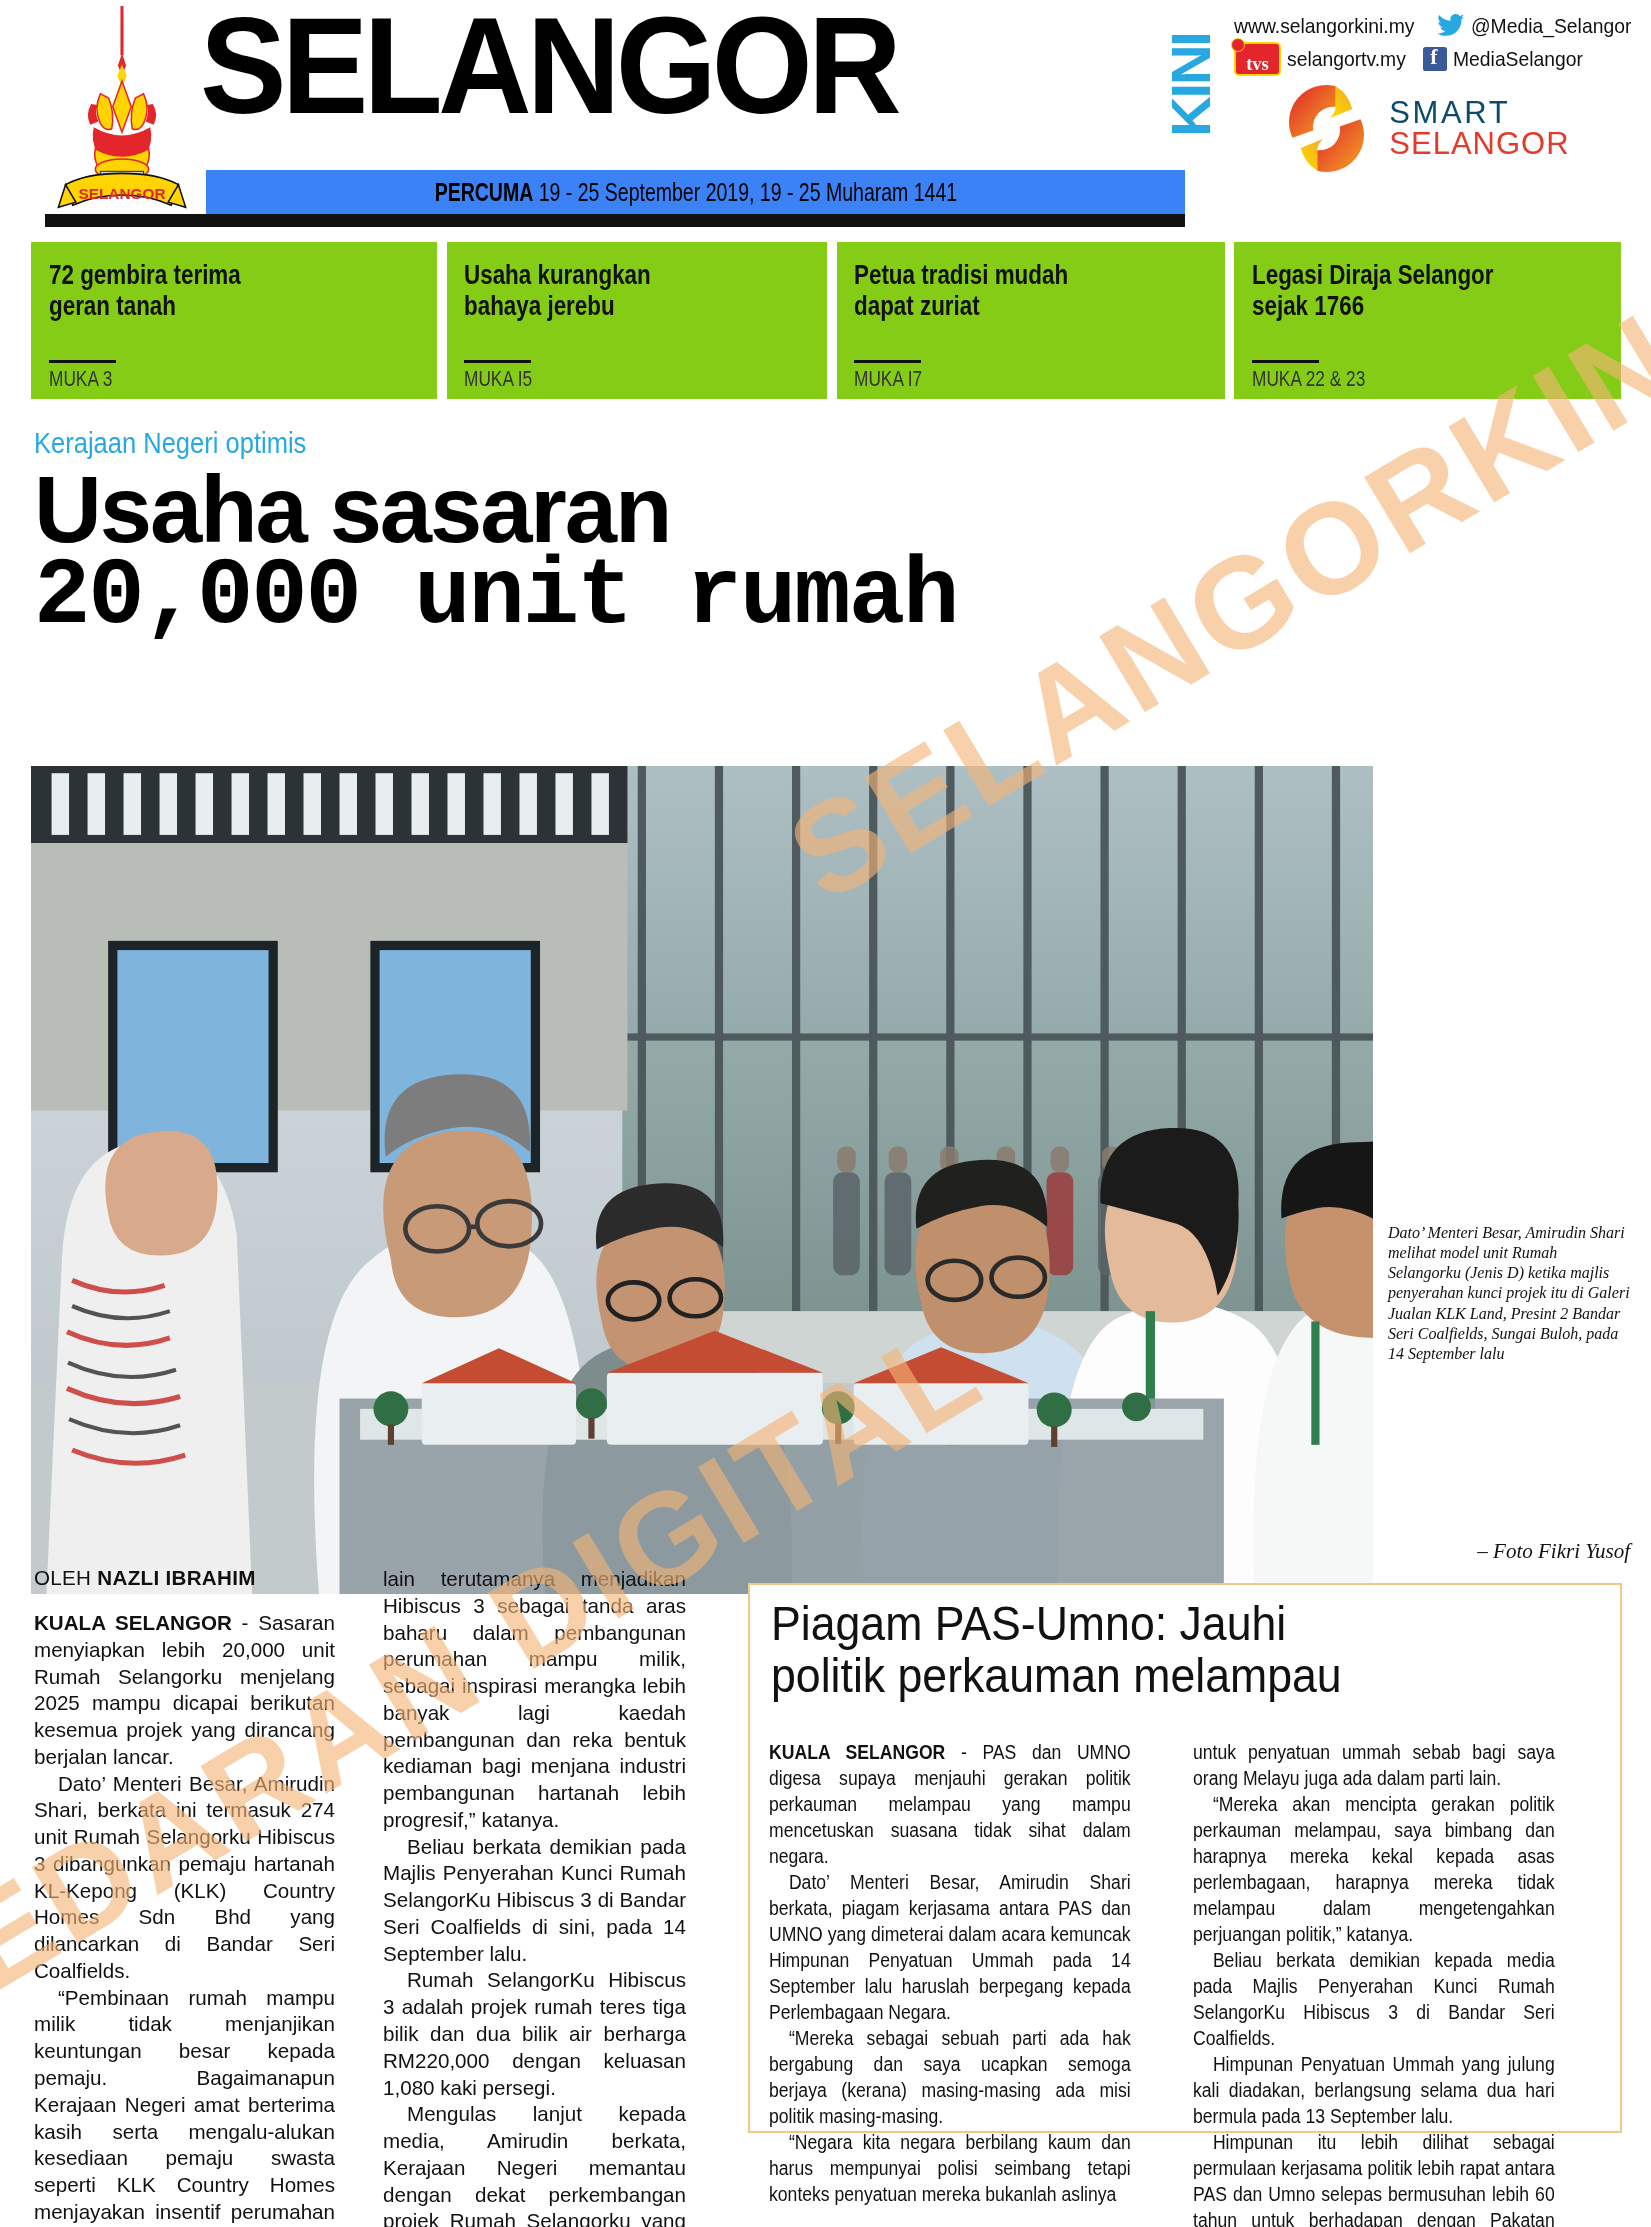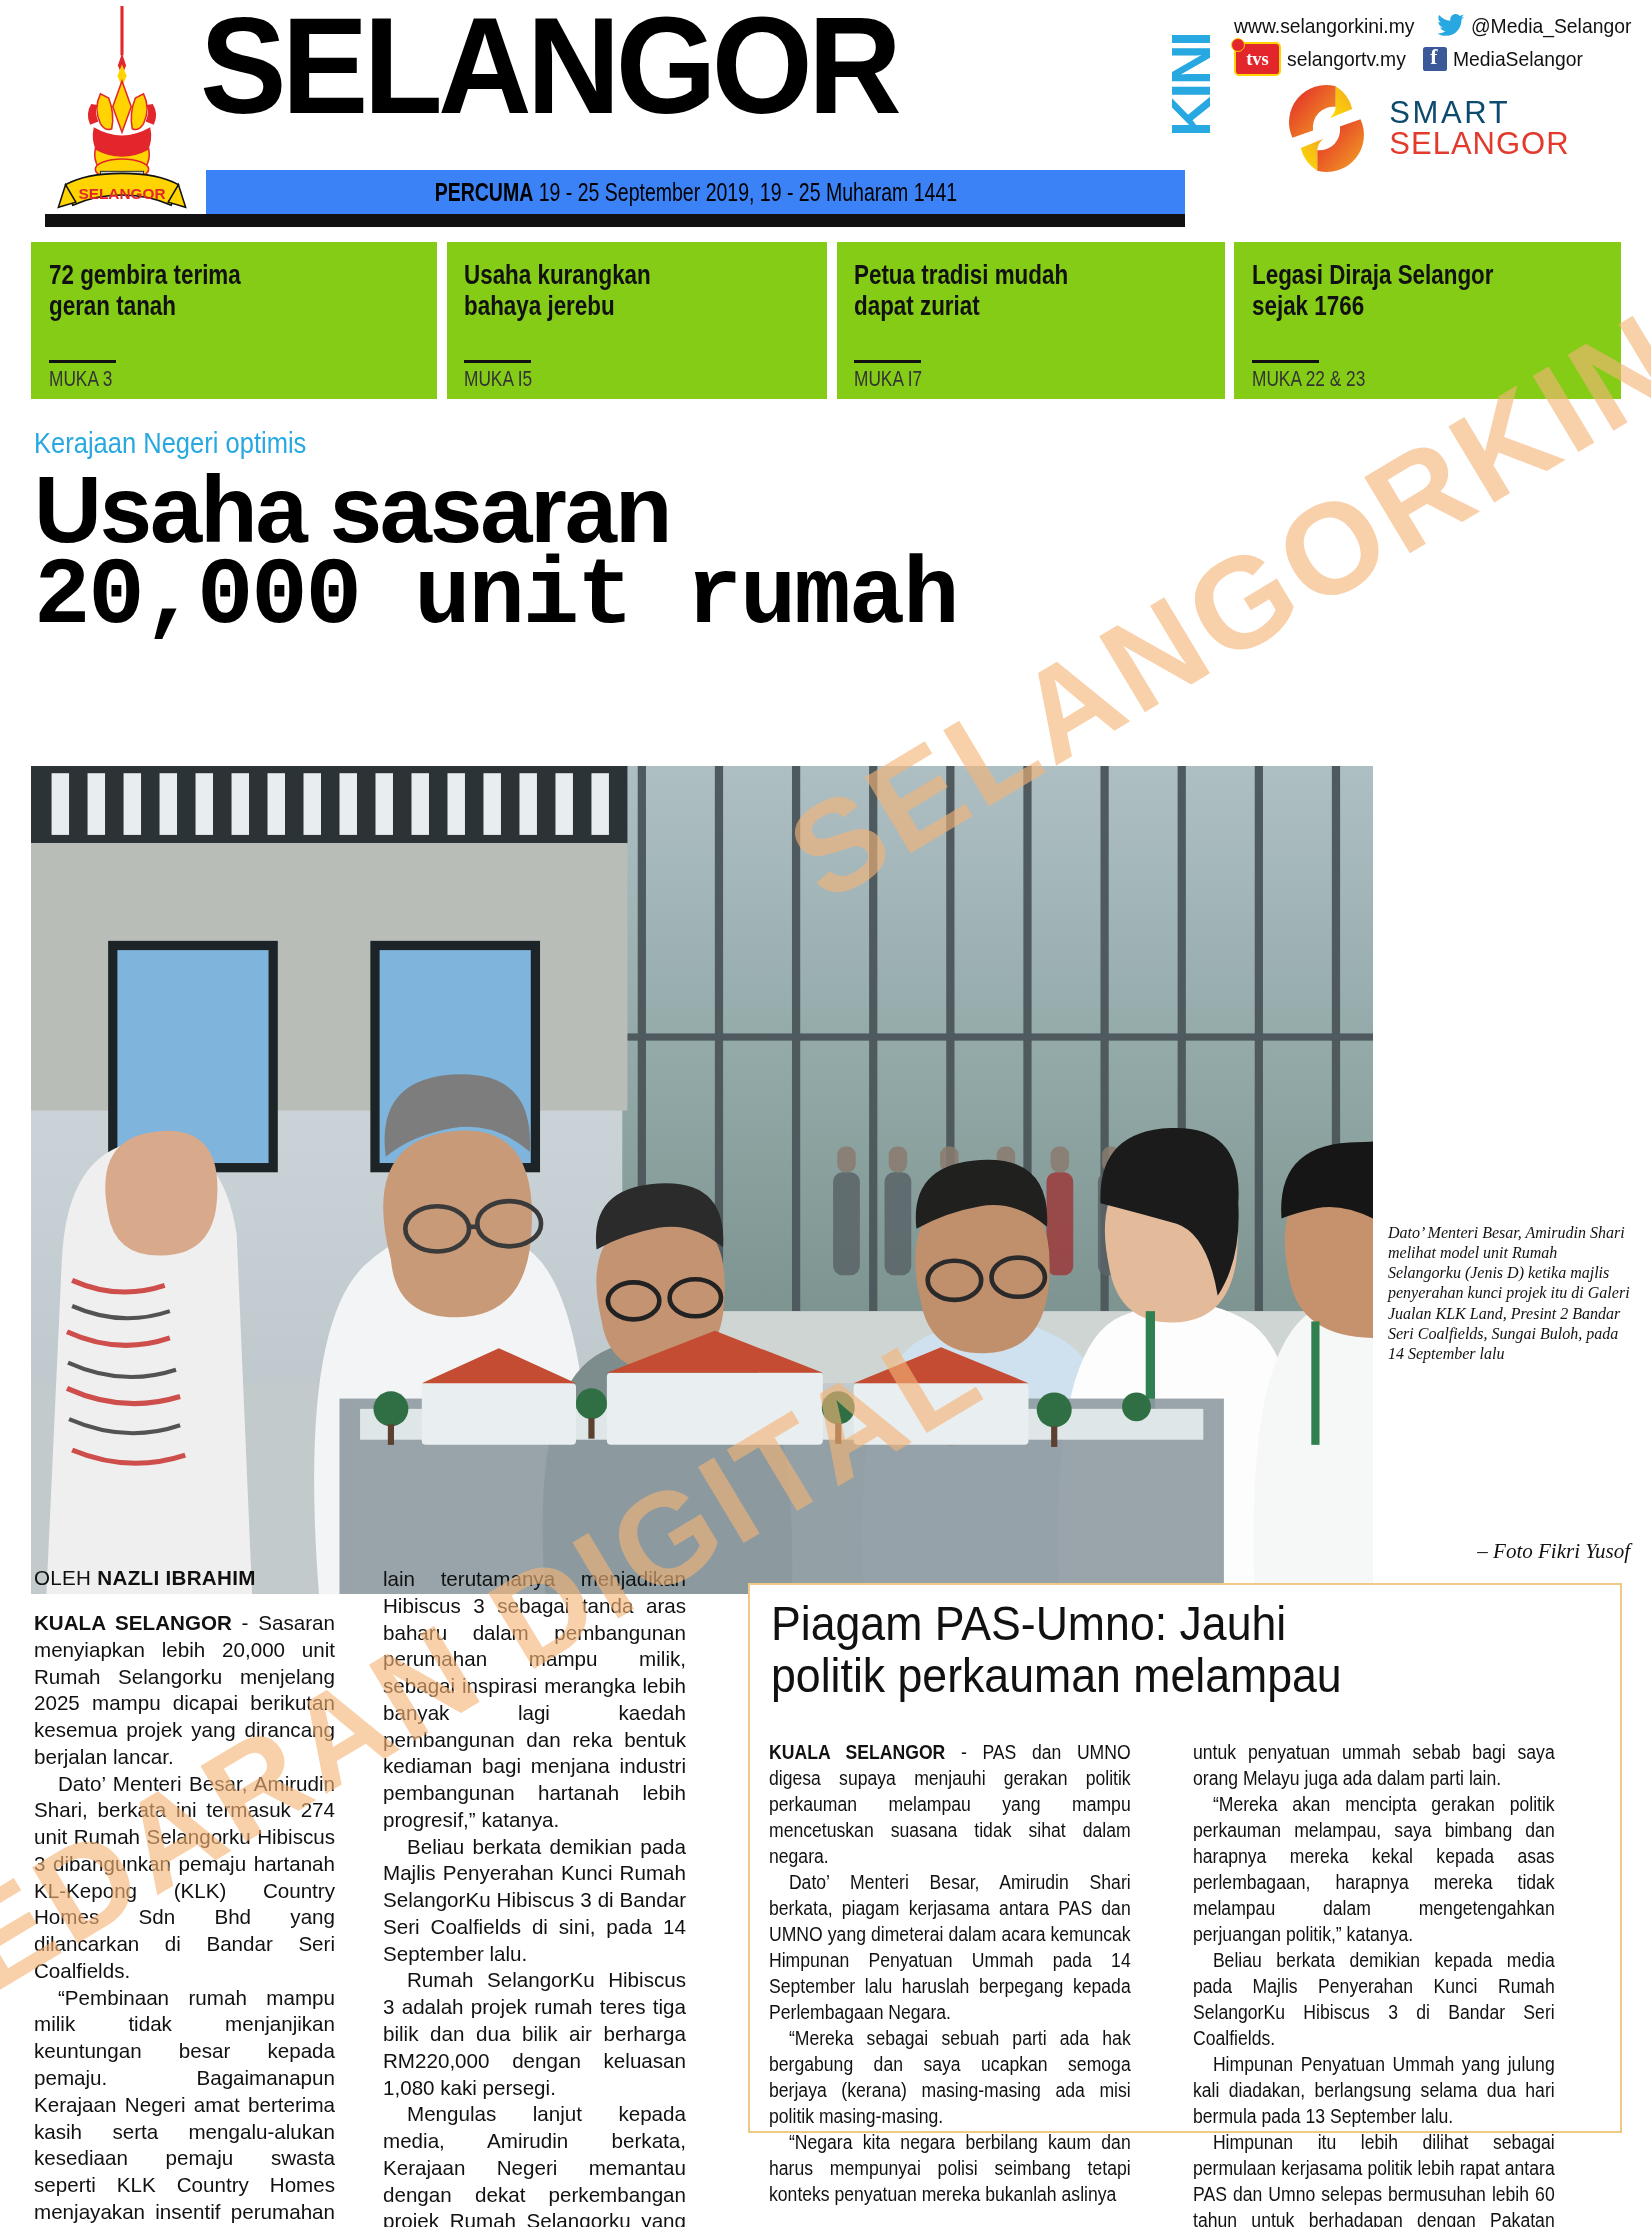--- a/index.html
+++ b/index.html
@@ -44,21 +44,21 @@
   .tw-icon { width:29px; height:24px; }
   .fb-icon { width:24px; height:24px; background:#3b5998; border-radius:2.6px;
              position:relative; }
   .fb-icon::after {
     content:"f"; position:absolute; left:7.7px; top:-1.5px; color:#fff;
     font-family:"Liberation Serif", serif; font-weight:bold; font-size:21.6px;
   }
   .tvs-logo {
     width:47px; height:34px; background:#e3262b; border-radius:5.1px;
     position:relative; border:2.1px solid #ffd400;
-    display:flex; align-items:center; justify-content:center;
+    display:flex; align-items:flex-end; justify-content:center;
   }
   .tvs-logo span { color:#fff; font-weight:bold; font-size:18.5px; font-family:"Liberation Serif", serif; line-height:1; }
   .tvs-dot { position:absolute; left:-5.1px; top:-6.2px; width:14.4px; height:14.4px;
              border-radius:50%; background:#e3262b; border:1.5px solid #ffd400; }
 
   .smart { position:absolute; left:1275px; top:77px; display:flex; align-items:center; gap:11.3px; }
   .smart-mark { width:103px; height:103px; }
   .smart-text { line-height:0.98; }
   .smart-text .s1 { font-size:31px; letter-spacing:2.6px; color:#0c4a6e; font-weight:normal; font-family:"Liberation Sans", sans-serif; }
   .smart-text .s2 { font-size:31px; letter-spacing:1px; color:#e23b2e; font-weight:normal; font-family:"Liberation Sans", sans-serif; }

